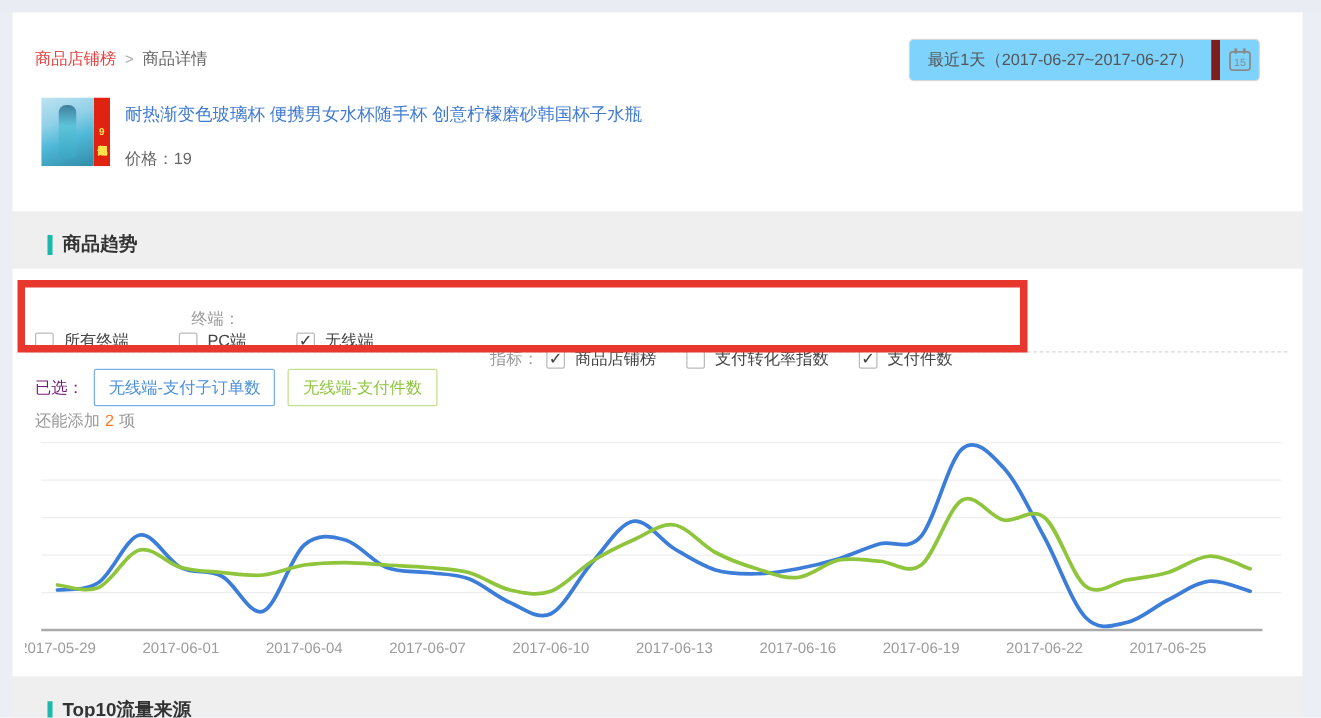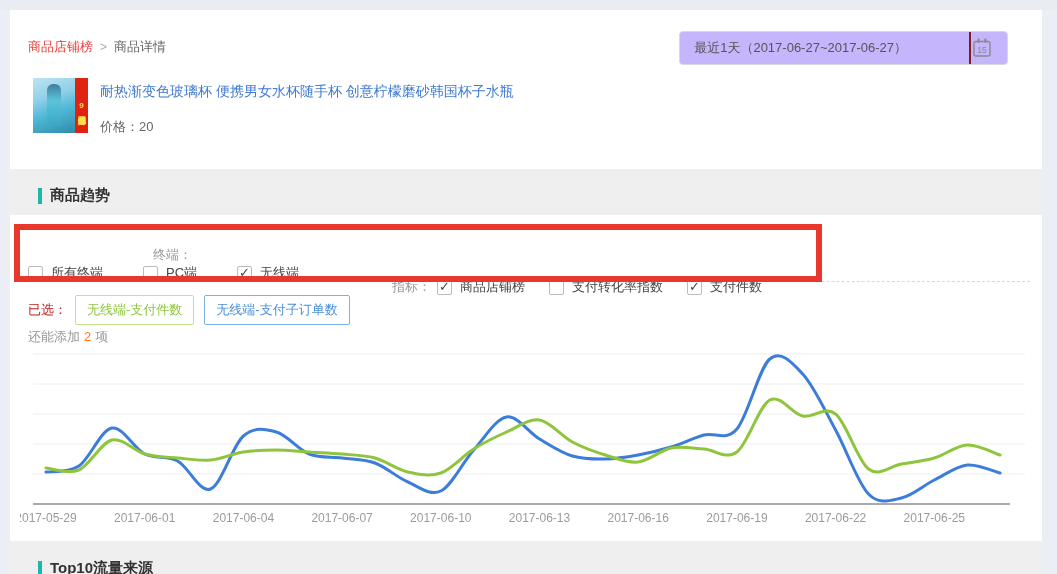--- a/index.html
+++ b/index.html
@@ -12,23 +12,23 @@
   .card-header { left:0; top:0; width:1032px; height:159px; }
   .card-trend { left:0; top:205px; width:1032px; height:326px; }
 
   
   .breadcrumb { position:absolute; left:18px; top:28px; font-size:13px; color:#999; }
   .breadcrumb .crumb-parent { color:#e8413e; cursor:pointer; }
   .breadcrumb .crumb-sep { margin:0 7px; color:#aaa; font-size:12px; }
   .breadcrumb .crumb-current { color:#666; }
 
   
-  .date-picker { position:absolute; right:34px; top:21px; height:34px; display:flex; border:1px solid #d9d9d9; border-radius:4px; background:#c4b5fd; }
+  .date-picker { position:absolute; right:34px; top:21px; height:34px; display:flex; border:1px solid #d9d9d9; border-radius:4px; background:#7dd3fc; }
   .date-picker .date-text { padding:0 14px; line-height:32px; font-size:13px; color:#555; cursor:pointer; }
-  .date-picker .cal-btn { width:38px; border-left:2px solid #7f1d1d; display:flex; align-items:center; cursor:pointer;margin-left:48px; }
+  .date-picker .cal-btn { width:38px; border-left:7px solid #7f1d1d; display:flex; align-items:center; justify-content:center; cursor:pointer; }
 
   
   .product-thumb { position:absolute; left:23px; top:68px; width:55px; height:55px; display:flex; overflow:hidden; cursor:pointer; }
   .thumb-photo { width:42px; height:55px; background:linear-gradient(160deg,#bfe3f2 0%,#8fd0e8 35%,#4fb8d8 60%,#2f8ca8 100%); position:relative; }
   .thumb-photo::after { content:""; position:absolute; left:14px; top:6px; width:14px; height:42px; border-radius:6px 6px 3px 3px; background:linear-gradient(180deg,#2f6f8f,#57c2d8 40%,#3aa8c4); opacity:.85; }
   .thumb-banner { width:13px; height:55px; background:#e02311; color:#ffe34d; font-size:8px; line-height:13px; writing-mode:vertical-lr; text-orientation:upright; text-align:center; font-weight:bold; }
   .product-title { position:absolute; left:90px; top:73px; font-size:14px; color:#3f7ad1; cursor:pointer; }
   .product-price { position:absolute; left:90px; top:108px; font-size:13px; color:#666; }
 
   
@@ -40,21 +40,21 @@
   .filter-dashed { position:absolute; left:10px; right:12px; top:271px; border-top:1px dashed #d8d8d8; }
   .chk-group { position:absolute; top:236px; display:flex; align-items:center; font-size:13px; }
   .chk-group .grp-label { color:#999; margin-right:6px; }
   .chk-item { display:flex; align-items:center; margin-right:24px; cursor:pointer; }
   .chk-box { width:15px; height:15px; border:1px solid #bbb; border-radius:2px; background:#fff; margin-right:8px; position:relative; }
   .chk-box.checked::after { content:"✓"; position:absolute; left:1px; top:-2px; font-size:13px; font-weight:bold; color:#444; }
   .chk-item .chk-label { color:#444; }
 
   
   .selected-row { position:absolute; left:18px; top:285px; display:flex; align-items:center; font-size:13px; }
-  .selected-row .sel-label { color:#b91c1c; margin-right:8px; }
+  .selected-row .sel-label { color:#701a75; margin-right:8px; }
   .tag { border:1px solid; border-radius:2px; padding:5px 11px; margin-right:10px; background:#fff; cursor:pointer; }
   .tag.blue { border-color:#7cb1e8; color:#4a8fdb; }
   .tag.green { border-color:#c3e08b; color:#8fc53c; }
   .remaining { position:absolute; left:18px; top:318px; font-size:13px; color:#999; }
   .remaining .rem-count { color:#ff7a1f; margin:0 4px; }
 
   
   .chart-wrap { position:absolute; left:10px; top:330px; width:1012px; height:200px; }
 
   
@@ -83,21 +83,21 @@
             <text x="11" y="16" font-size="8.5" text-anchor="middle" fill="#8a8a8a">15</text>
           </svg>
         </div>
       </div>
 
       <div class="product-thumb">
         <div class="thumb-photo"></div>
         <div class="thumb-banner">9元全国包邮</div>
       </div>
       <div class="product-title">耐热渐变色玻璃杯 便携男女水杯随手杯 创意柠檬磨砂韩国杯子水瓶</div>
-      <div class="product-price">价格：20</div>
+      <div class="product-price">价格：19</div>
     </div>
 
     <div class="section-title trend-title">
       <span class="tbar"></span>
       <span class="ttext">商品趋势</span>
     </div>
 
     <div class="card card-trend"></div>
 
     <div class="filter-dashed"></div>
@@ -133,22 +133,22 @@
           <span class="chk-item">
             <span class="chk-box checked"></span>
             <span class="chk-label">支付件数</span>
           </span>
         </span>
     </div>
 
     <div class="selected-row">
       <span class="sel-label">已选：</span>
       <span id="selected-tags" style="display: inline-flex;">
+          <span class="tag blue">无线端-支付子订单数</span>
           <span class="tag green">无线端-支付件数</span>
-          <span class="tag blue">无线端-支付子订单数</span>
         </span>
     </div>
 
     <div class="remaining">
       <span>还能添加</span><span class="rem-count">2</span><span>项</span>
     </div>
 
     <div class="chart-wrap">
       <svg id="trend-chart-svg" width="1012" height="200" viewBox="0 0 1012 200">
           <line x1="13" y1="134" x2="1005" y2="134" stroke="#eeeeee" stroke-width="1"></line>

